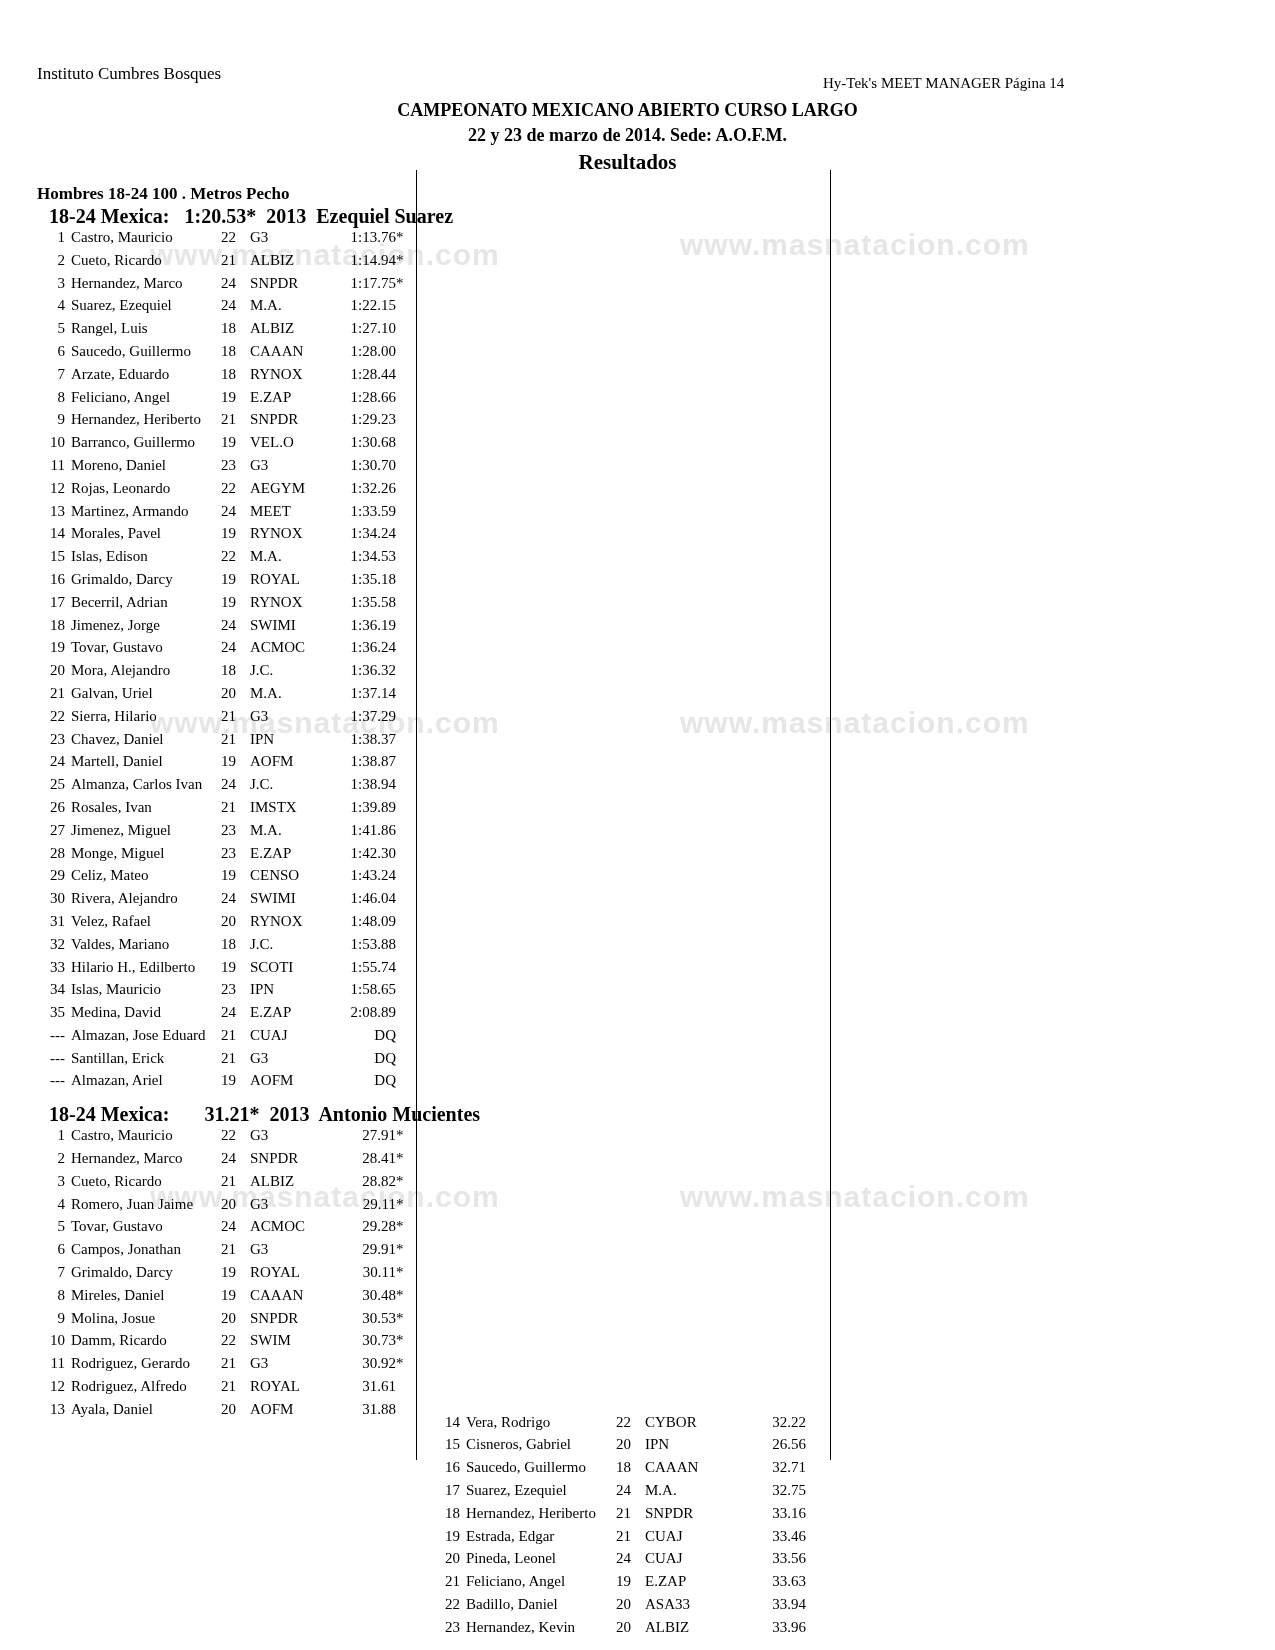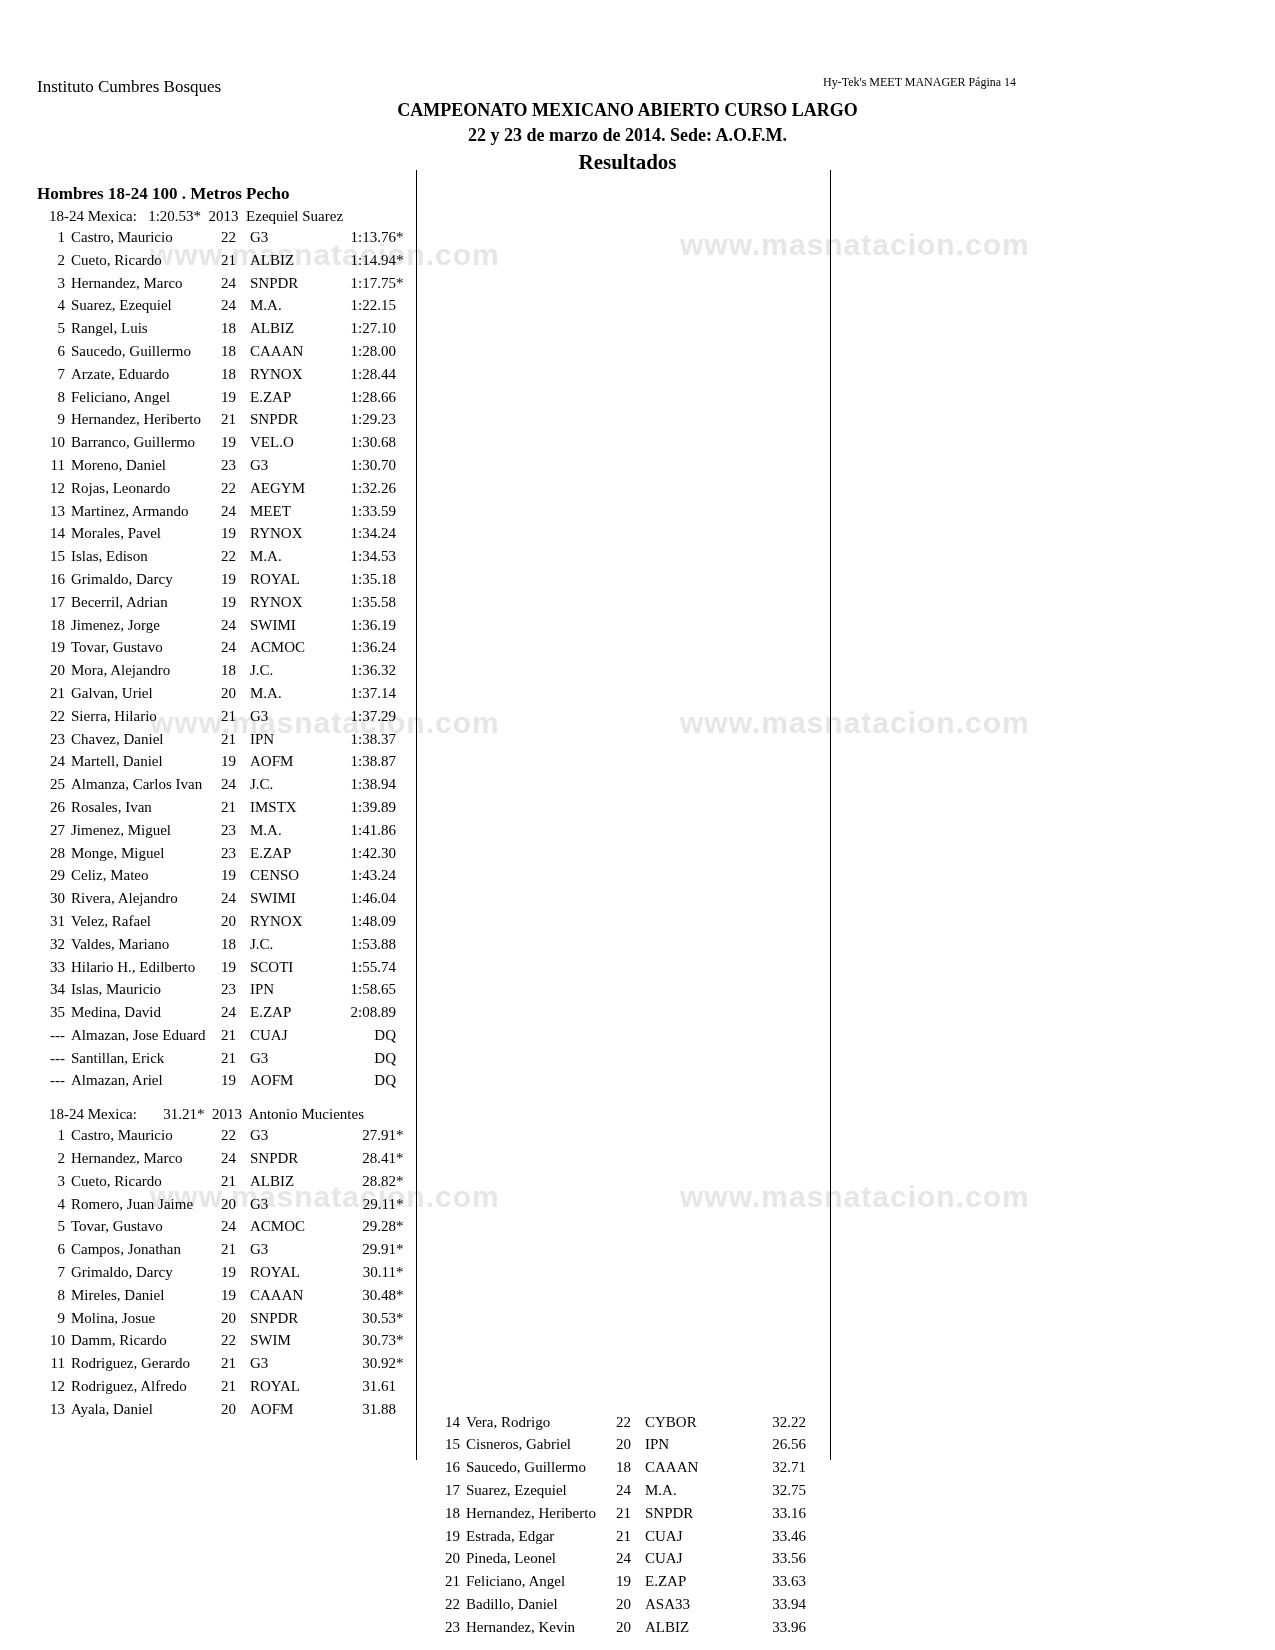--- a/index.html
+++ b/index.html
@@ -1,29 +1,29 @@
 <!DOCTYPE html>
 <html><head>
 <meta charset="utf-8">
 <style>
   html, body { margin:0; padding:0; background:#ffffff; }
   body { width:1275px; height:1650px; position:relative; overflow:hidden;
          font-family:"Liberation Serif","DejaVu Serif",serif; color:#000; }
-  .hdr-left { position:absolute; left:37px; top:77px; font-size:17px; }
-  .hdr-right { position:absolute; left:823px; top:75px; font-size:12px; }
+  .hdr-left { position:absolute; left:37px; top:64px; font-size:17px; }
+  .hdr-right { position:absolute; left:823px; top:75px; font-size:15px; }
   .title { position:absolute; left:0; width:1275px; text-align:center; font-weight:bold; font-size:18px; }
   .t1 { top:100px; left:-10px; }
   .t2 { top:125px; left:-10px; }
   .t3 { top:150px; left:-10px; font-size:21px; }
   .col { position:absolute; top:172px; }
   .col1 { left:37px; width:375px; top:182px; }
   .col2 { left:432px; width:390px; }
   .vline { position:absolute; width:1px; background:#000; }
   .event { font-weight:bold; font-size:17px; height:24px; line-height:24px; }
-  .record { font-weight:normal; font-size:15px; height:20px; line-height:20px; padding-left:12px; white-space:pre; }
+  .record { font-weight:bold; font-size:20px; height:20px; line-height:20px; padding-left:12px; white-space:pre; }
   .row { height:22.8px; line-height:22.8px; font-size:15px; position:relative; white-space:nowrap; }
   .row span { position:absolute; top:0; }
   .c-place { width:28px; text-align:right; }
   .c-name { left:34px; width:180px; overflow:hidden; }
   .c-age { left:184px; }
   .c-team { left:213px; }
   .c-time { right:16px; text-align:right; }
   .c-star { right:8px; width:8px; }
   .gap { height:12px; }
   .wm { position:absolute; font-family:"Liberation Sans",sans-serif; font-weight:bold; font-size:30px; color:#e6e6e6; letter-spacing:1px; z-index:0; }

